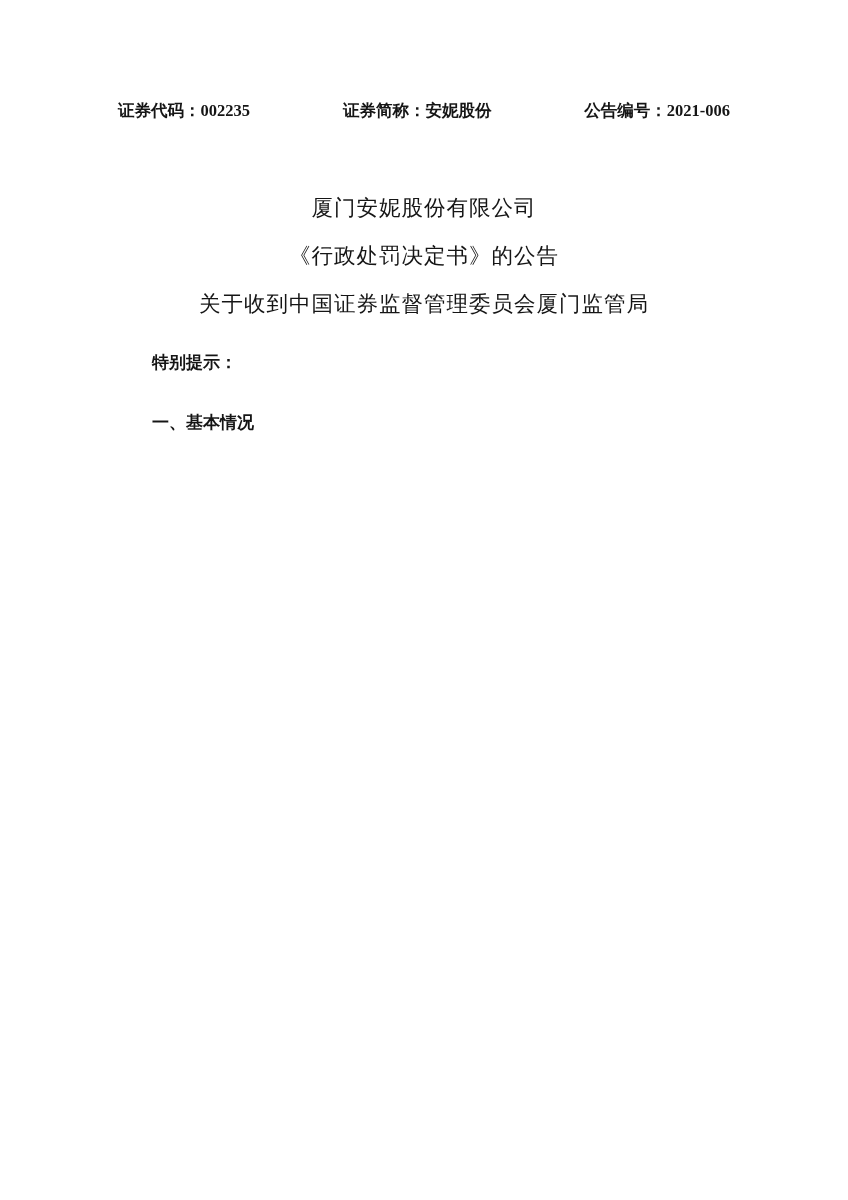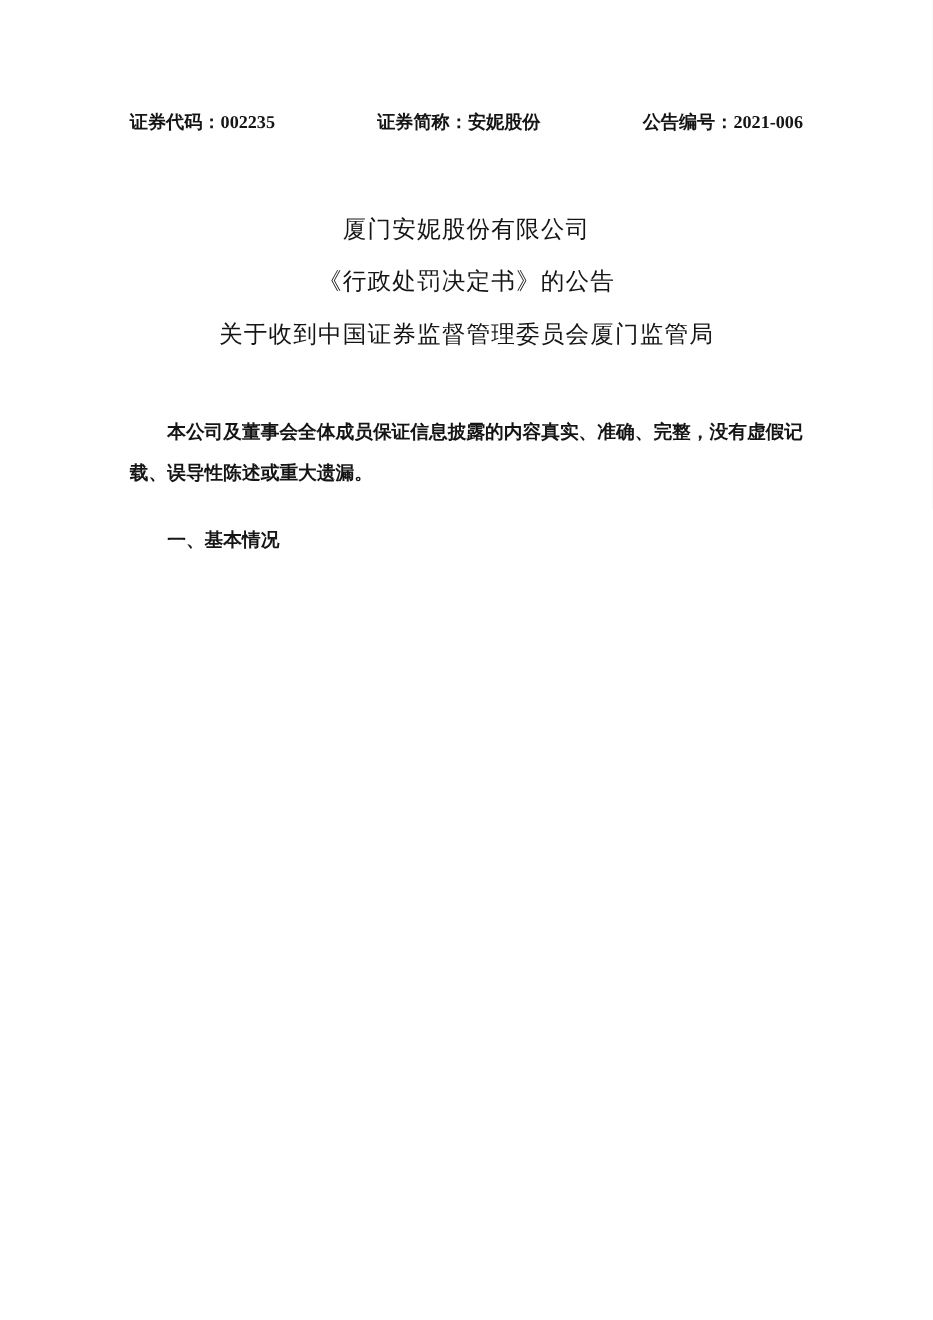--- a/index.html
+++ b/index.html
@@ -77,22 +77,22 @@
       <span>证券简称：安妮股份</span>
       <span>公告编号：2021-006</span>
     </div>
 
     <div class="title-block">
       <div>厦门安妮股份有限公司</div>
       <div>《行政处罚决定书》的公告</div>
       <div>关于收到中国证券监督管理委员会厦门监管局</div>
     </div>
 
-    <p class="disclaimer">本公司及董事会全体成员保证信息披露的内容真实、准确、完整，没有虚假记载、误导性陈述或重大遗漏。</p>
 
+    <p class="para-heading">特别提示：</p>
 
 
     <p class="section-heading">一、基本情况</p>
 
 
 
   </div>
 </div>
 
 </body></html>

